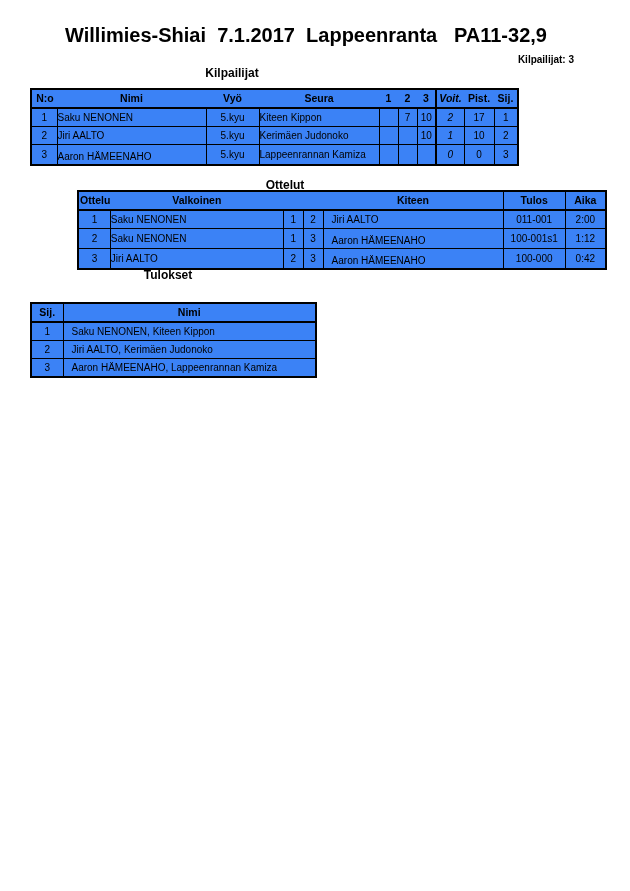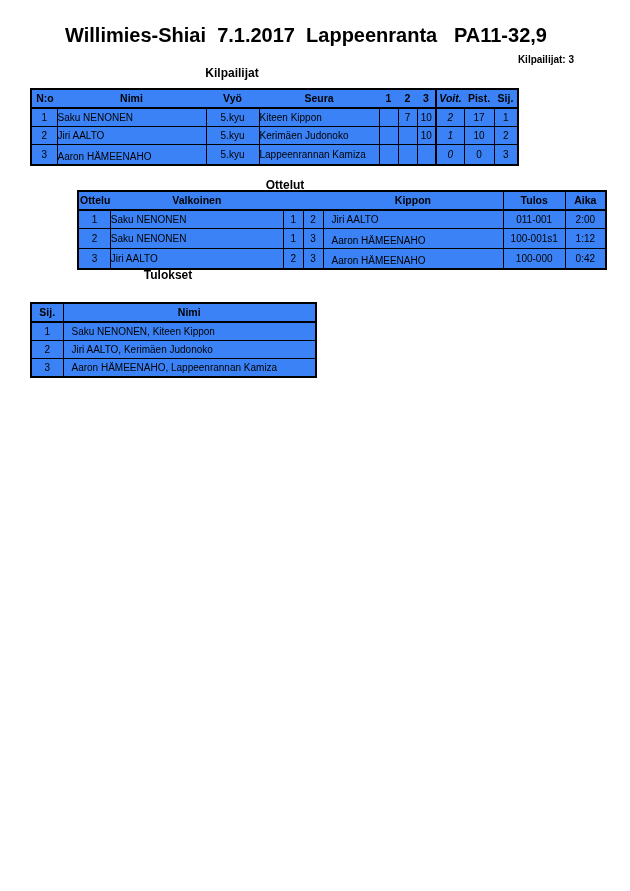--- a/index.html
+++ b/index.html
@@ -167,21 +167,21 @@
       <col style="width:181px">
         <col style="width:62px">
         <col style="width:41px">
     </colgroup>
     <thead>
       <tr>
         <th class="al">Ottelu</th>
         <th>Valkoinen</th>
         <th></th>
         <th></th>
-        <th>Kippon</th>
+        <th>Kiteen</th>
         <th class="vline">Tulos</th>
         <th class="vline">Aika</th>
       </tr>
     </thead>
     <tbody>
       <tr>
         <td>1</td>
         <td class="name">Saku NENONEN</td>
         <td>1</td>
         <td>2</td>

